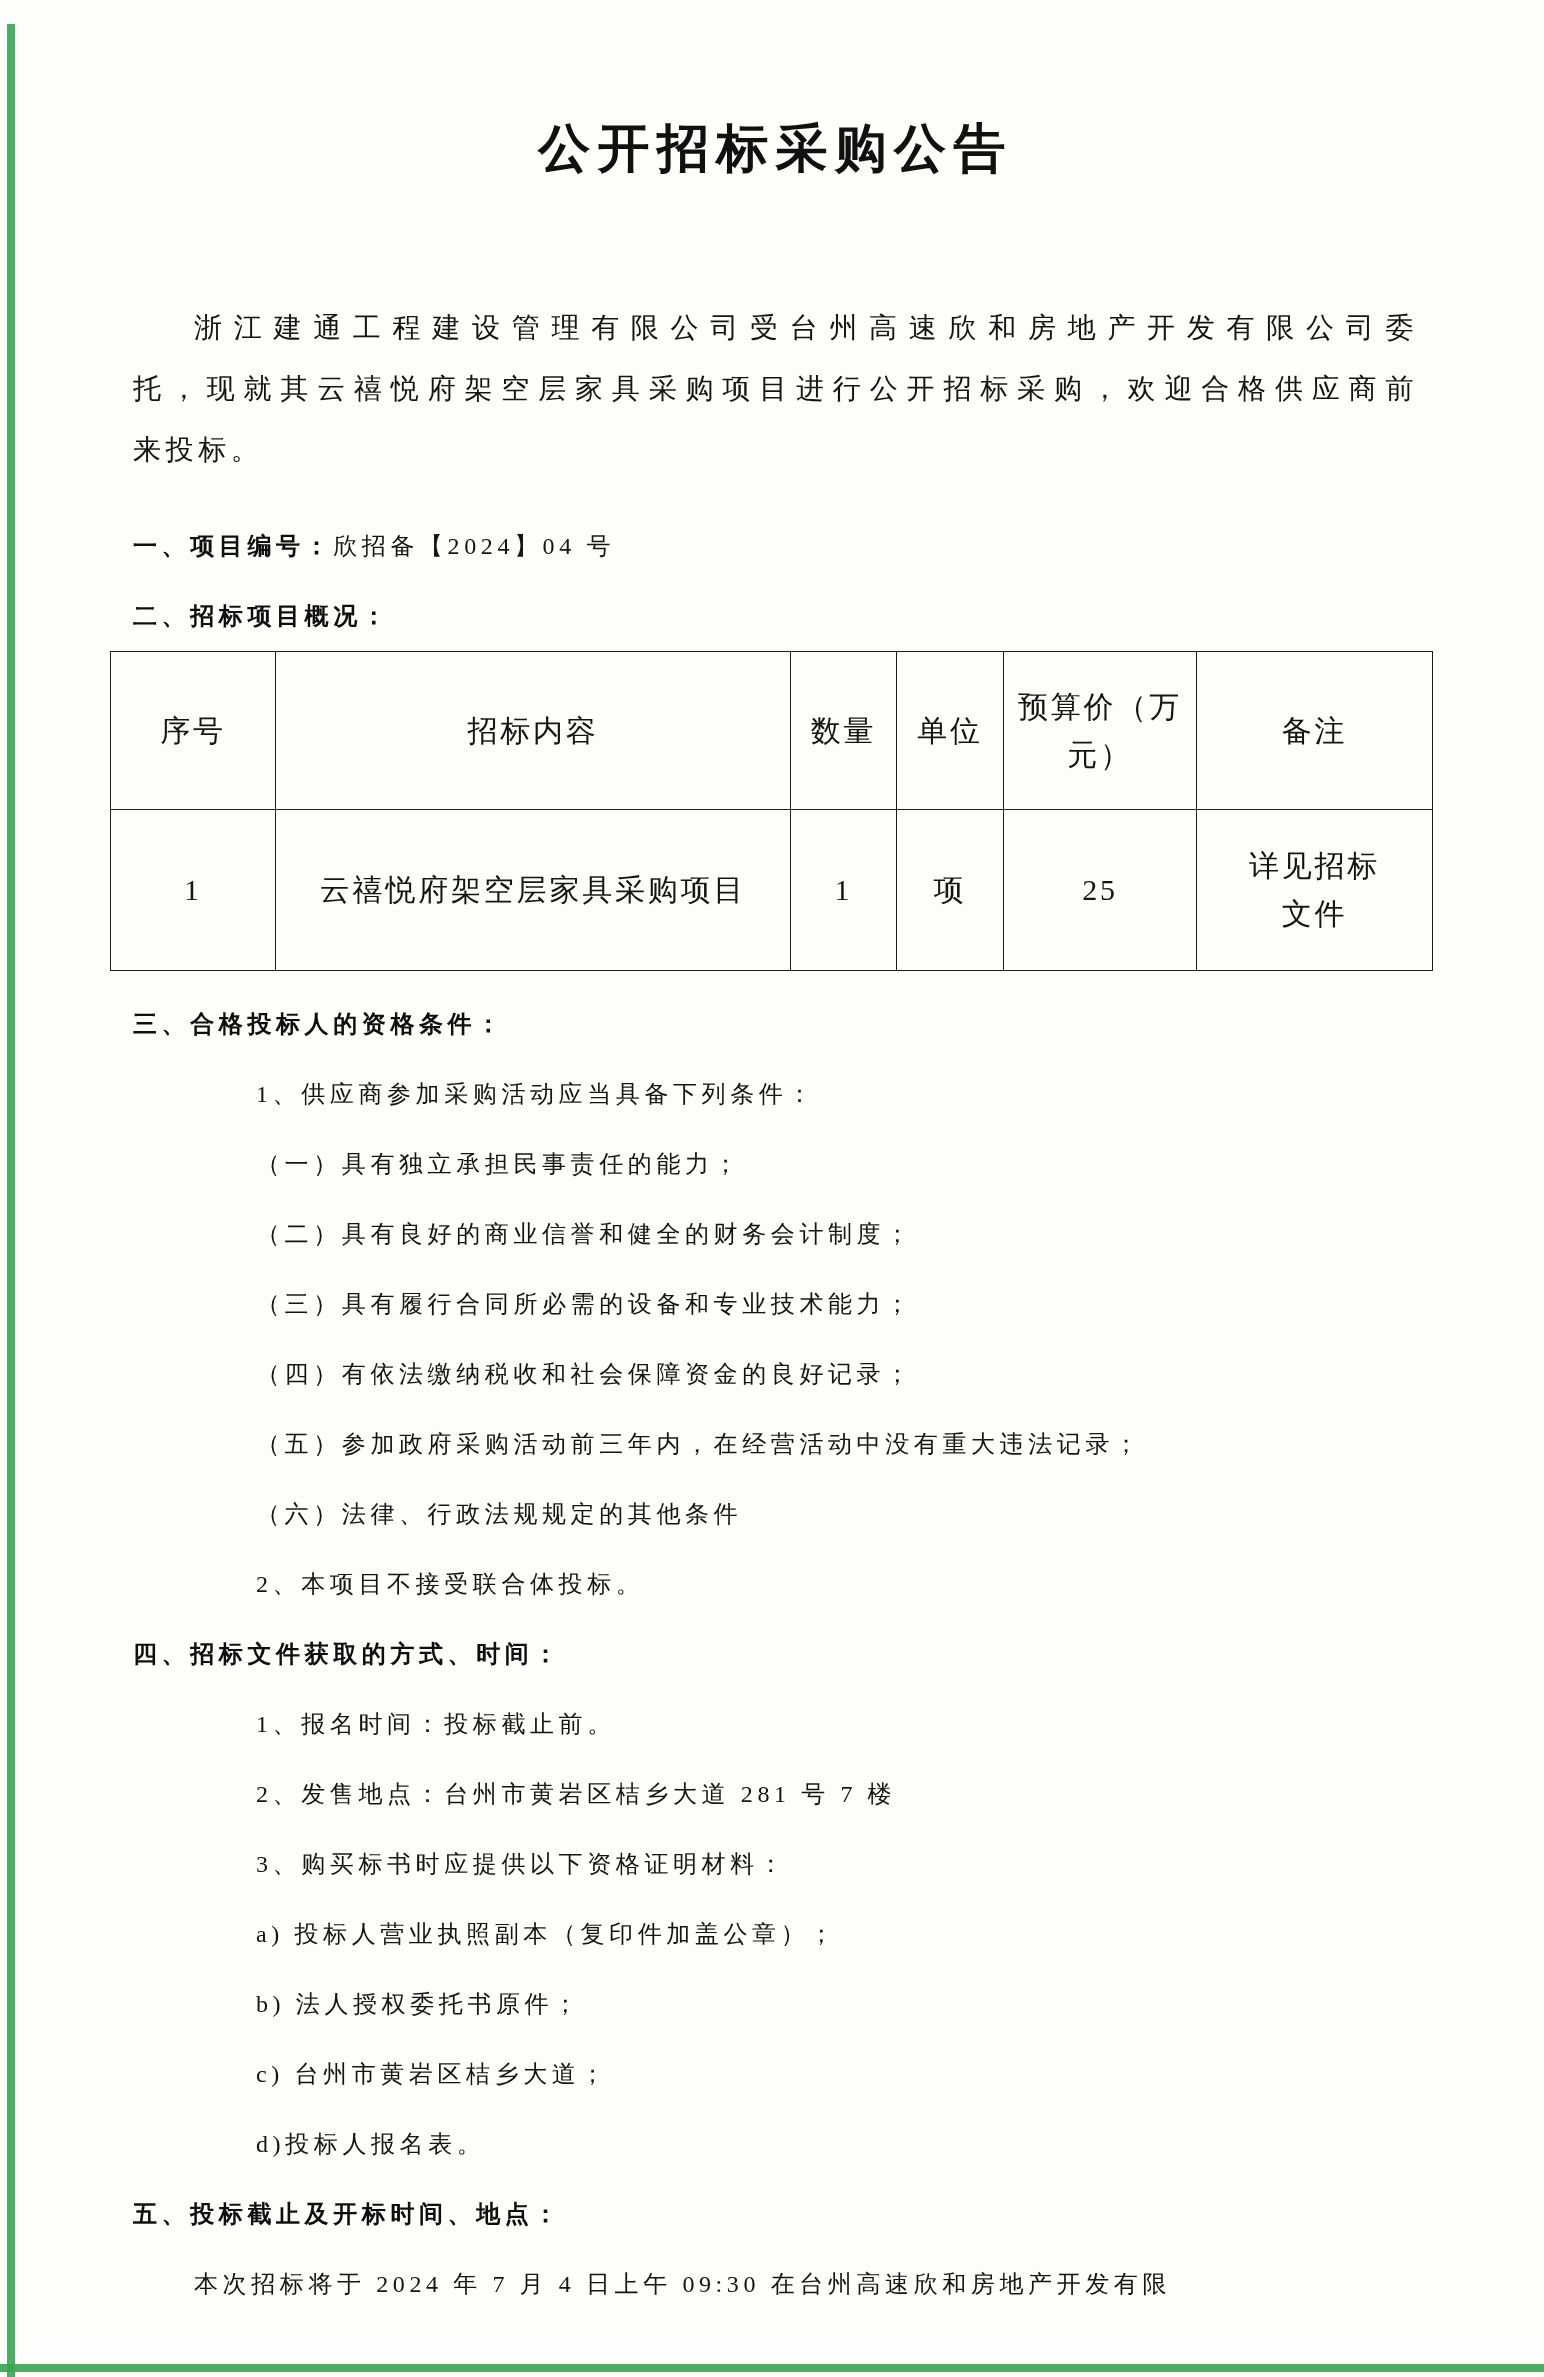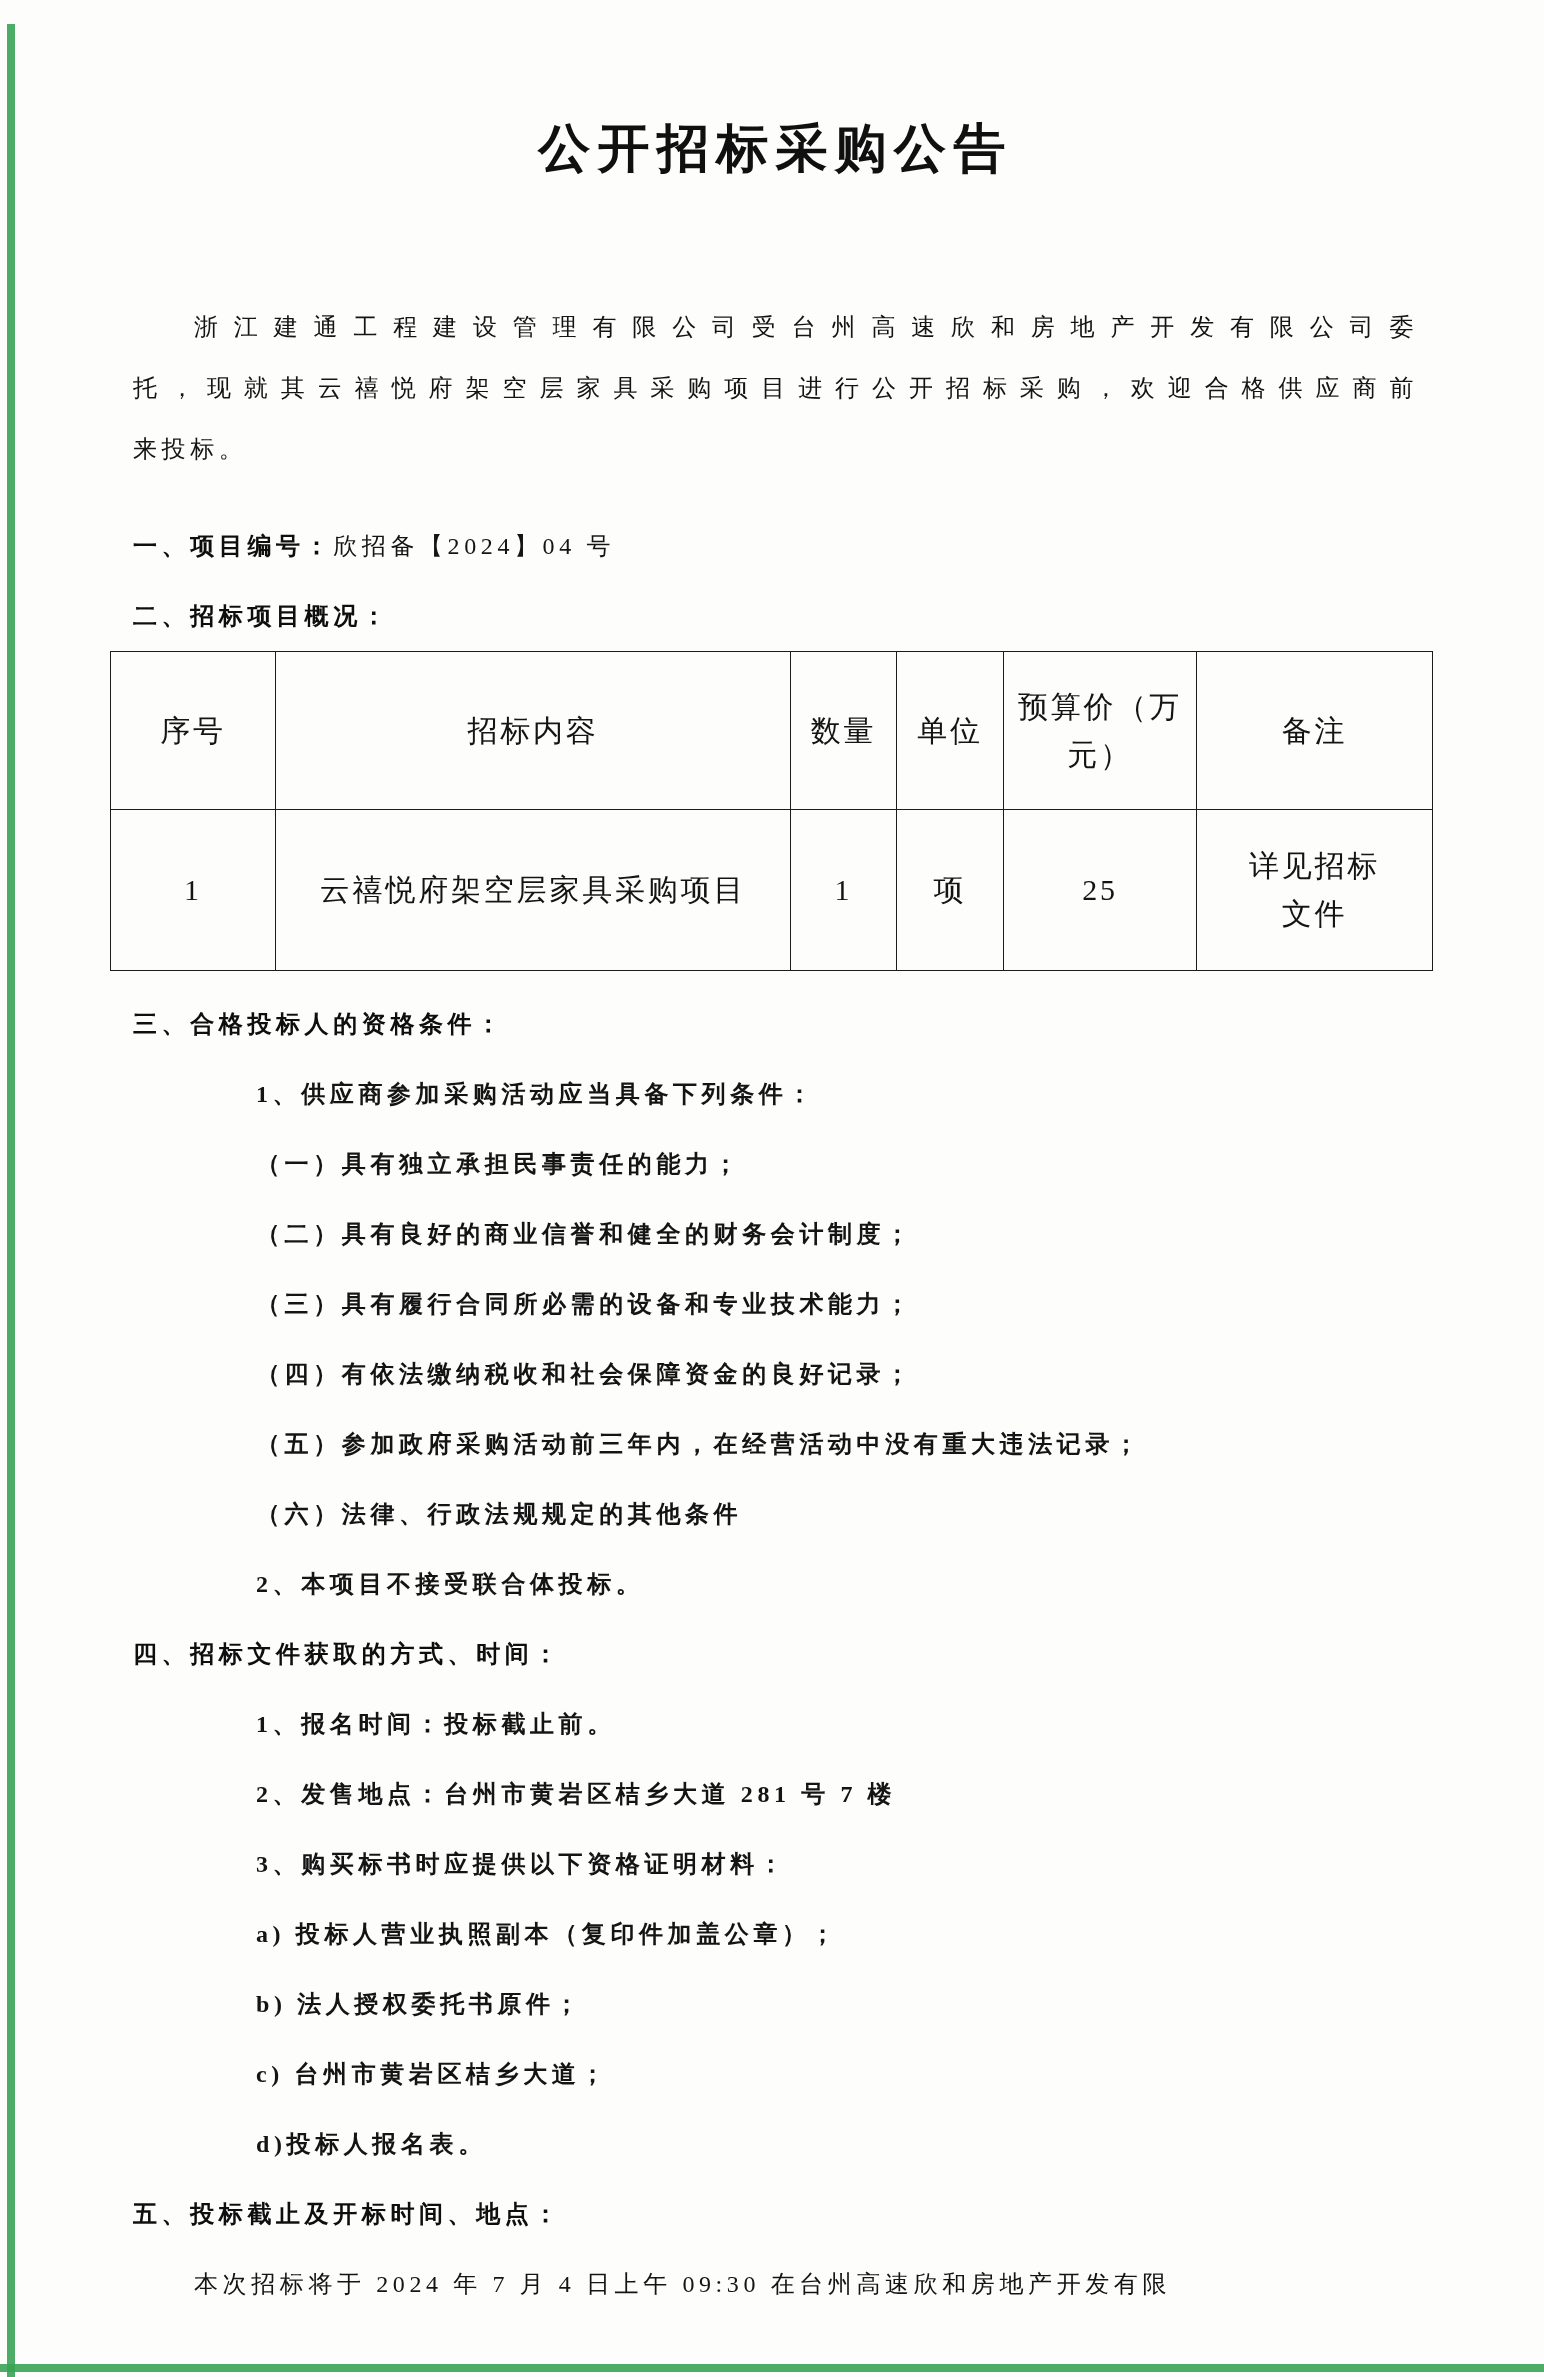--- a/index.html
+++ b/index.html
@@ -32,39 +32,39 @@
     font-family: "Liberation Sans", "DejaVu Sans", sans-serif;
     font-size: 52px; font-weight: 700;
     letter-spacing: 7.3px;
     text-align: center;
     line-height: 59px;
     color: #101010;
   }
 
   .intro { margin-top: 119px; }
   .intro-line {
-    font-size: 24px; letter-spacing: 4.6px;
+    font-size: 28px; letter-spacing: 4.6px;
     line-height: 61px;
     text-align: justify; text-align-last: justify;
     white-space: normal;
   }
   .intro-line.first { padding-left: 61px; }
   .intro-line.last { text-align: left; text-align-last: left; }
 
   .line {
     font-size: 24px; letter-spacing: 4.6px;
     line-height: 70px;
     white-space: nowrap;
   }
   .sec-head {
     font-family: "Liberation Sans", "DejaVu Sans", sans-serif;
     font-weight: 700; color: #0e0e0e;
   }
   .sec1 { margin-top: 31px; }
-  .sub { padding-left: 123px; font-weight: bold; }
+  .sub { padding-left: 123px; }
   .indent2 { padding-left: 61px; white-space: nowrap; }
   .sec3 { margin-top: 18.3px; }
 
   table.bid-table {
     border-collapse: collapse;
     margin-left: -23px;
     margin-top: 0;
     table-layout: fixed;
     width: 1323px;
   }

